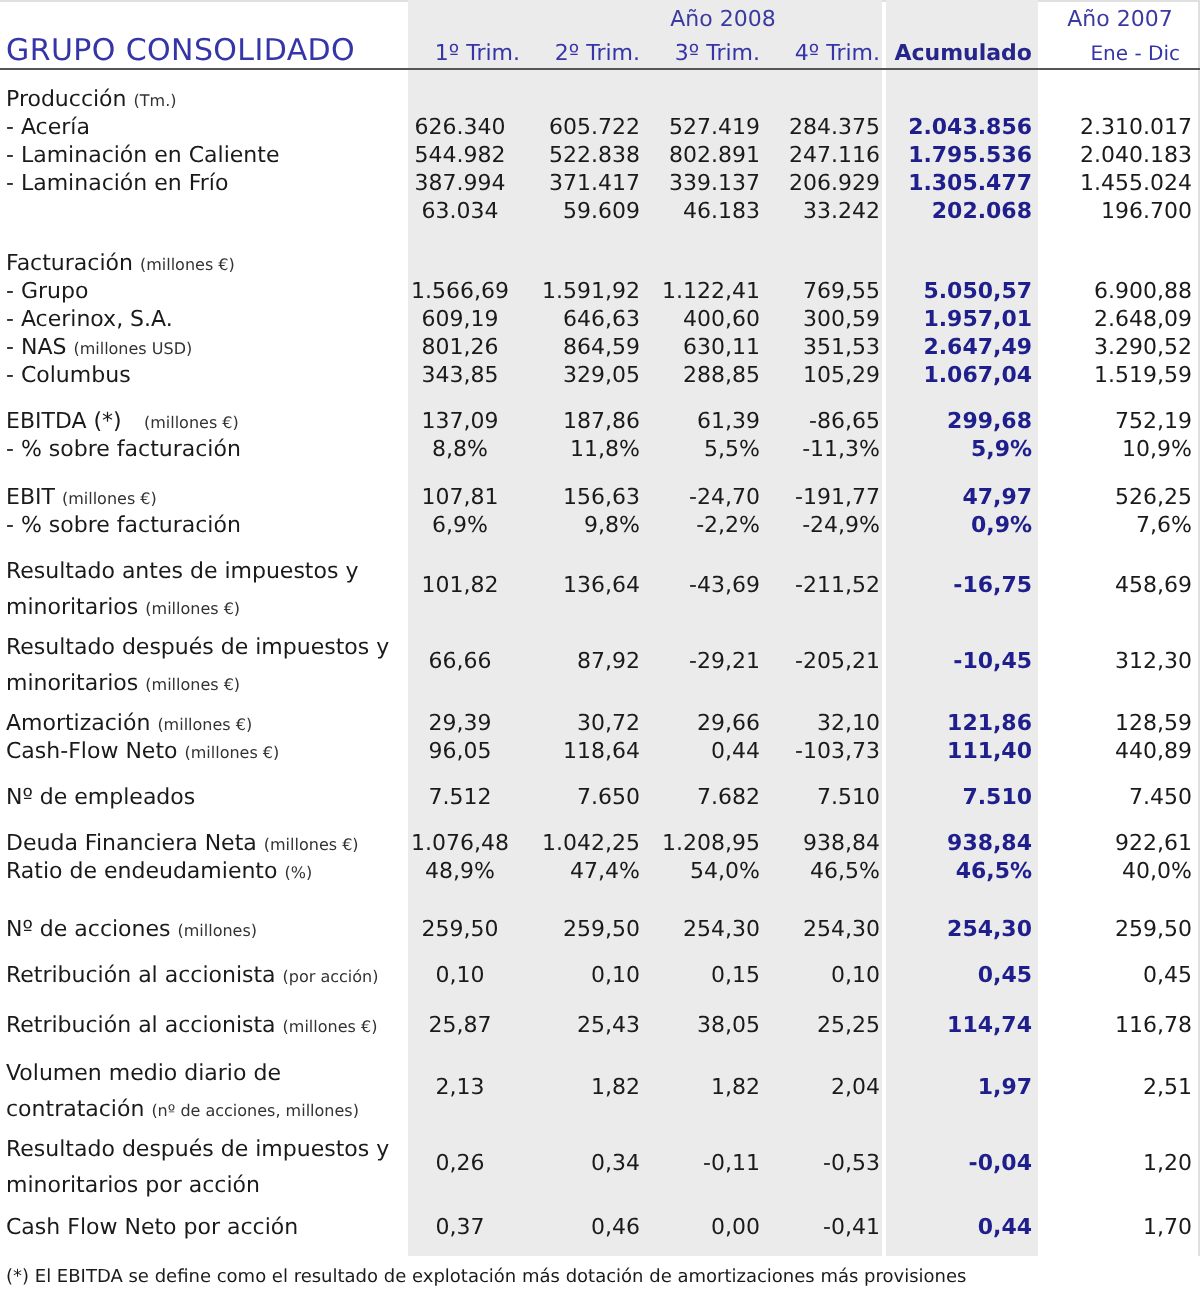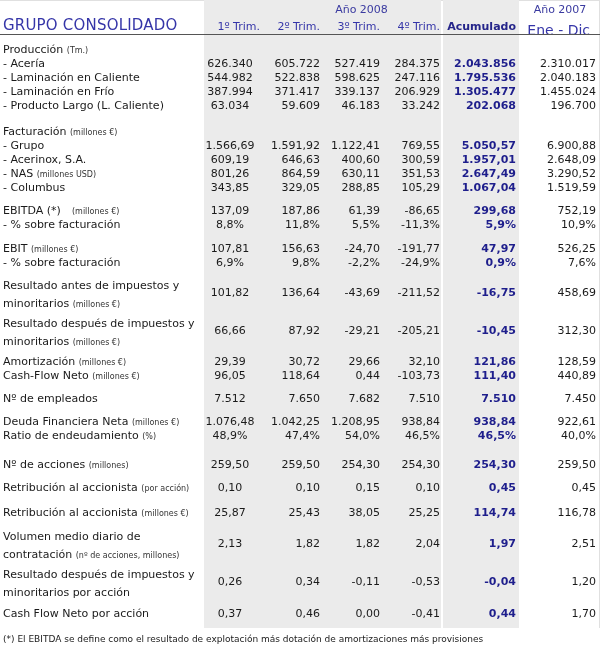--- a/index.html
+++ b/index.html
@@ -7,21 +7,21 @@
   body { font-family: "DejaVu Sans", sans-serif; font-size: 11px; color: #1a1a1a; position: relative; }
   .wrap { position: absolute; left: 0; top: 0; width: 600px; height: 648px; }
   .frame { position: absolute; left: 0; top: 0; width: 600px; height: 628px; border-right: 1px solid #e0e0e0; border-top: 1px solid #e0e0e0;}
   .band-q { position: absolute; left: 204px; top: 0; width: 237px; height: 628px; background: #ebebeb; }
   .band-acc { position: absolute; left: 443px; top: 0; width: 76px; height: 628px; background: #ebebeb; }
   .hdr-line { position: absolute; left: 0; top: 34px; width: 600px; height: 1px; background: #555; }
   .year-lbl { position: absolute; top: 3px; font-size: 11px; color: #3a3aa0; text-align: center; }
   .title { position: absolute; left: 3px; top: 16px; font-size: 15px; color: #3535a8; letter-spacing: 0.2px; }
   .colh { position: absolute; top: 20px; font-size: 11px; color: #3535a8; text-align: right; }
   .colh.acc { font-weight: bold; color: #25258a; }
-  .colh.small { font-size: 14px; top: 22px; }
+  .colh.small { font-size: 10px; top: 22px; }
   .row { position: absolute; left: 0; width: 490px; height: 14px; }
   .lbl { position: absolute; left: 3px; top: 0; white-space: nowrap; font-size: 11px; }
   .lbl .unit { font-size: 8px; color: #333; }
   .v { position: absolute; top: 0; text-align: right; font-size: 11px; white-space: nowrap; }
   .v.q1 { left: 200px; width: 60px; text-align: center; }
   .v.q2 { left: 262px; width: 58px; }
   .v.q3 { left: 322px; width: 58px; }
   .v.q4 { left: 380px; width: 60px; }
   .v.acc { left: 440px; width: 76px; font-weight: bold; color: #1e1e8c; }
   .v.y07 { left: 520px; width: 76px; }
@@ -64,36 +64,35 @@
         <div class="v q2">605.722</div>
         <div class="v q3">527.419</div>
         <div class="v q4">284.375</div>
         <div class="v acc">2.043.856</div>
         <div class="v y07">2.310.017</div>
       </div>
       <div class="row" style="top: 71px;">
         <div class="lbl"><span> - Laminación en Caliente</span></div>
         <div class="v q1">544.982</div>
         <div class="v q2">522.838</div>
-        <div class="v q3">598.625</div>
+        <div class="v q3">802.891</div>
         <div class="v q4">247.116</div>
         <div class="v acc">1.795.536</div>
         <div class="v y07">2.040.183</div>
       </div>
       <div class="row" style="top: 85px;">
         <div class="lbl"><span> - Laminación en Frío</span></div>
         <div class="v q1">387.994</div>
         <div class="v q2">371.417</div>
         <div class="v q3">339.137</div>
         <div class="v q4">206.929</div>
         <div class="v acc">1.305.477</div>
         <div class="v y07">1.455.024</div>
       </div>
       <div class="row" style="top: 99px;">
-        <div class="lbl"><span> - Producto Largo (L. Caliente)</span></div>
         <div class="v q1">63.034</div>
         <div class="v q2">59.609</div>
         <div class="v q3">46.183</div>
         <div class="v q4">33.242</div>
         <div class="v acc">202.068</div>
         <div class="v y07">196.700</div>
       </div>
       <div class="row" style="top: 125px;">
         <div class="lbl"><span>Facturación</span> <span class="unit" style="white-space: pre;">(millones €)</span></div>
         <div class="v q1"></div>

